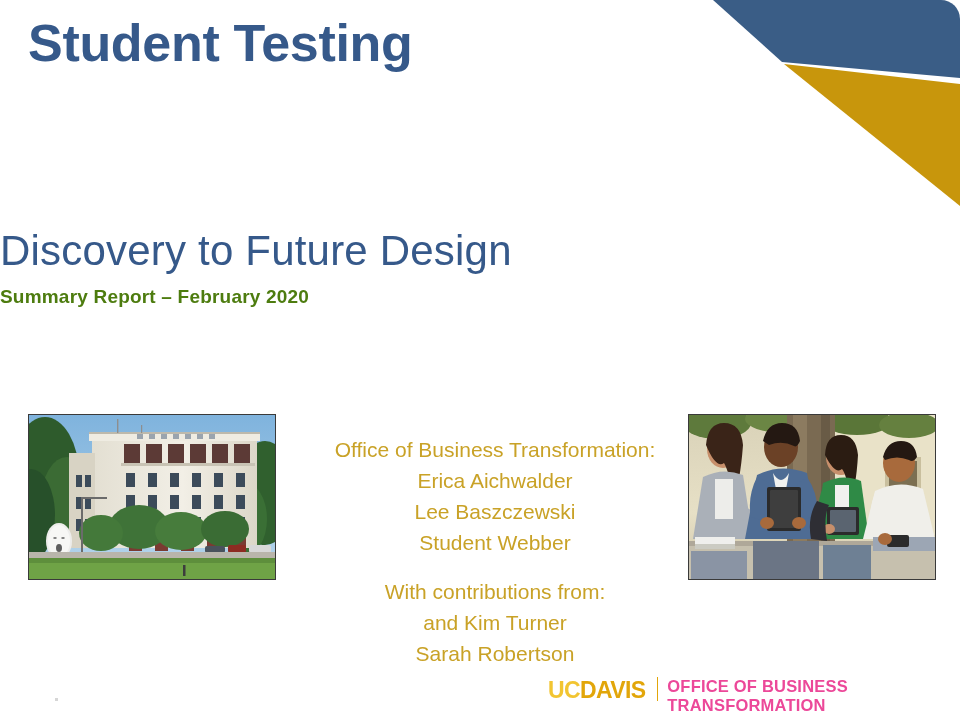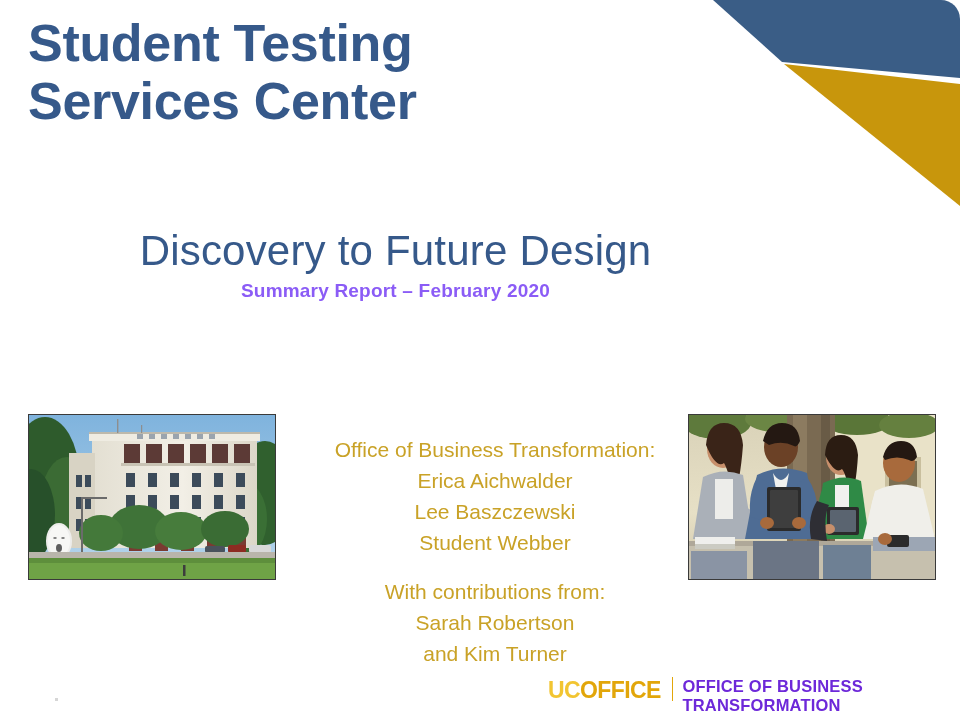--- a/index.html
+++ b/index.html
@@ -42,32 +42,31 @@
     letter-spacing: -0.3px;
   }
   .slide-title .line { display: block; }
 
   
   .subtitle-block {
     position: absolute;
     left: 0;
     top: 228px;
     width: 791px;
-    text-align: center;
   }
   .subtitle-main {
     color: #36598A;
     font-size: 42px;
     font-weight: 400;
     line-height: 1.1;
     letter-spacing: 0.2px;
   }
   .subtitle-sub {
-    margin-top: 6px;
-    color: #8b5cf6;
+    margin-top: 12px;
+    color: #4d7c0f;
     font-size: 19px;
     font-weight: bold;
     letter-spacing: 0.2px;
   }
 
   
   .photo {
     position: absolute;
     border: 1px solid #3a3a3a;
     overflow: hidden;
@@ -114,21 +113,21 @@
     letter-spacing: -0.6px;
     font-family: "Liberation Sans", sans-serif;
   }
   .logo-divider {
     width: 2px;
     height: 24px;
     background: #E2A60A;
     margin: 0 9px 0 11px;
   }
   .logo-dept {
-    color: #6d28d9;
+    color: #ec4899;
     font-size: 16.5px;
     font-weight: bold;
     letter-spacing: 0.2px;
   }
 
   
   .artifact-dot {
     position: absolute;
     left: 55px;
     top: 698px;
@@ -142,21 +141,20 @@
 
 <div class="slide">
 
   <svg class="corner-deco" viewBox="0 0 260 210" preserveAspectRatio="none">
     <polygon points="13,0 260,0 260,78 82,62" fill="#3A5D86"></polygon>
     <polygon points="84,64 260,84 260,206" fill="#C8960C"></polygon>
   </svg>
 
   <div class="slide-title">
     <span class="line">Student Testing</span>
-    <span class="line">Services Center</span>
   </div>
 
   <div class="subtitle-block">
     <div class="subtitle-main">Discovery to Future Design</div>
     <div class="subtitle-sub">Summary Report – February 2020</div>
   </div>
 
   <div class="photo photo-left">
     <svg viewBox="0 0 246 164" preserveAspectRatio="none">
       <defs>
@@ -272,22 +270,22 @@
     </svg>
   </div>
 
   <div class="credits">
     <span class="row">Office of Business Transformation:</span>
     <span class="row">Erica Aichwalder</span>
     <span class="row">Lee Baszczewski</span>
     <span class="row">Student Webber</span>
     <span class="gap"></span>
     <span class="row">With contributions from:</span>
+    <span class="row">and Kim Turner</span>
     <span class="row">Sarah Robertson</span>
-    <span class="row">and Kim Turner</span>
   </div>
 
   <div class="photo photo-right">
     <svg viewBox="0 0 246 164" preserveAspectRatio="none">
       <defs>
         <linearGradient id="bgR" x1="0" y1="0" x2="0" y2="1">
           <stop offset="0%" stop-color="#D9D2B8"></stop>
           <stop offset="60%" stop-color="#E7E0C6"></stop>
           <stop offset="100%" stop-color="#CFC6A8"></stop>
         </linearGradient>
@@ -357,20 +355,20 @@
       <ellipse cx="196" cy="124" rx="7" ry="6" fill="#A86A3C"></ellipse>
 
       <rect x="2" y="136" width="56" height="28" fill="#8A94A4"></rect>
       <rect x="64" y="126" width="66" height="38" fill="#6B7585"></rect>
       <rect x="134" y="130" width="48" height="34" fill="#6E8094"></rect>
     </svg>
   </div>
 
   <div class="footer-logo">
     <span class="logo-uc">UC</span>
-    <span class="logo-davis">OFFICE</span>
+    <span class="logo-davis">DAVIS</span>
     <span class="logo-divider"></span>
     <span class="logo-dept">OFFICE OF BUSINESS TRANSFORMATION</span>
   </div>
 
   <div class="artifact-dot"></div>
 
 </div>
 
 </body></html>

